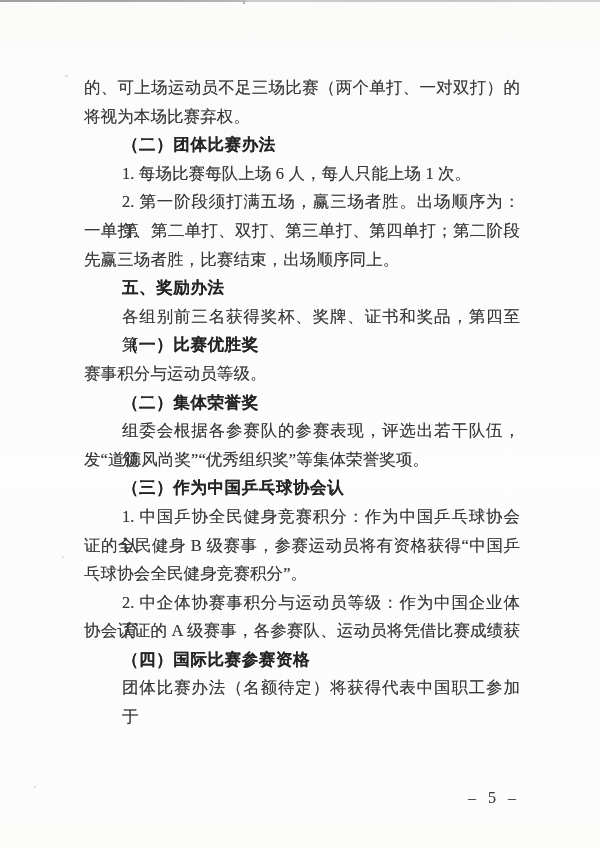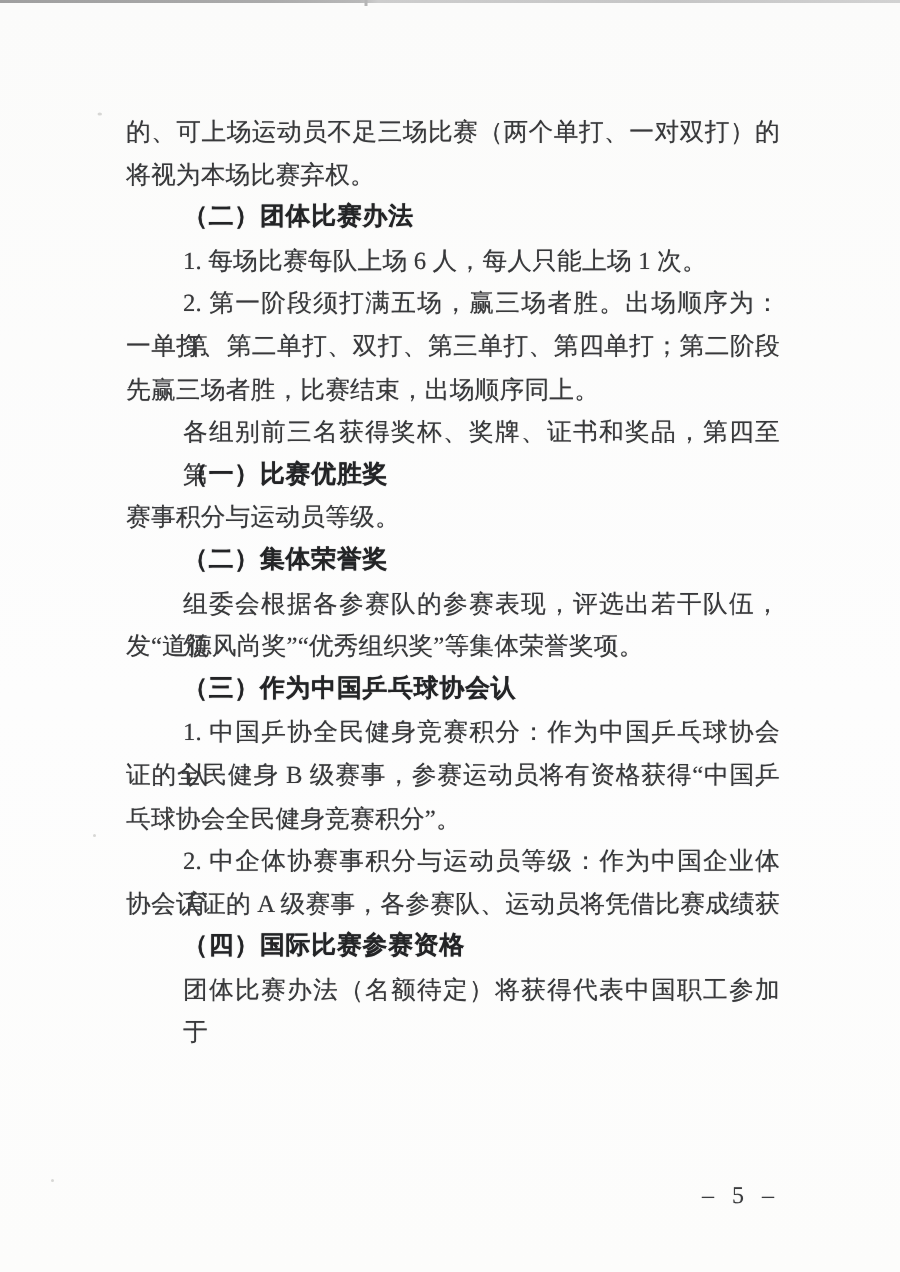--- a/index.html
+++ b/index.html
@@ -39,21 +39,21 @@
     white-space:nowrap;
     text-shadow:0 0 0.5px rgba(56,57,59,0.55);
   }
   .line.fill{
     white-space:normal;
     text-align:justify;
     text-align-last:justify;
   }
   .indent{padding-left:38px;}
   .heading{
-    font-family:Liberation Mono, monospace;
+    font-family:Liberation Serif, serif;
     font-weight:bold;
     color:#232426;
     letter-spacing:0.6px;
     text-shadow:0 0 0.6px rgba(35,36,38,0.7);
   }
   .page-number{
     position:absolute;
     left:468px;top:789px;
     font-size:16px;
     color:#3c3d3f;
@@ -73,20 +73,21 @@
   <div class="speck speck-c"></div>
 
   <div class="content">
     <div class="line fill">的、可上场运动员不足三场比赛（两个单打、一对双打）的</div>
     <div class="line">将视为本场比赛弃权。</div>
     <div class="line indent heading">（二）团体比赛办法</div>
     <div class="line indent">1. 每场比赛每队上场 6 人，每人只能上场 1 次。</div>
     <div class="line indent fill">2. 第一阶段须打满五场，赢三场者胜。出场顺序为：第</div>
     <div class="line fill">一单打、第二单打、双打、第三单打、第四单打；第二阶段</div>
     <div class="line">先赢三场者胜，比赛结束，出场顺序同上。</div>
+    <div class="line indent heading">五、奖励办法</div>
     <div class="line indent fill">各组别前三名获得奖杯、奖牌、证书和奖品，第四至第</div>
     <div class="line indent heading">（一）比赛优胜奖</div>
     <div class="line">赛事积分与运动员等级。</div>
     <div class="line indent heading">（二）集体荣誉奖</div>
     <div class="line indent fill">组委会根据各参赛队的参赛表现，评选出若干队伍，颁</div>
     <div class="line">发“道德风尚奖”“优秀组织奖”等集体荣誉奖项。</div>
     <div class="line indent heading">（三）作为中国乒乓球协会认</div>
     <div class="line indent fill">1. 中国乒协全民健身竞赛积分：作为中国乒乓球协会认</div>
     <div class="line fill">证的全民健身 B 级赛事，参赛运动员将有资格获得“中国乒</div>
     <div class="line">乓球协会全民健身竞赛积分”。</div>

